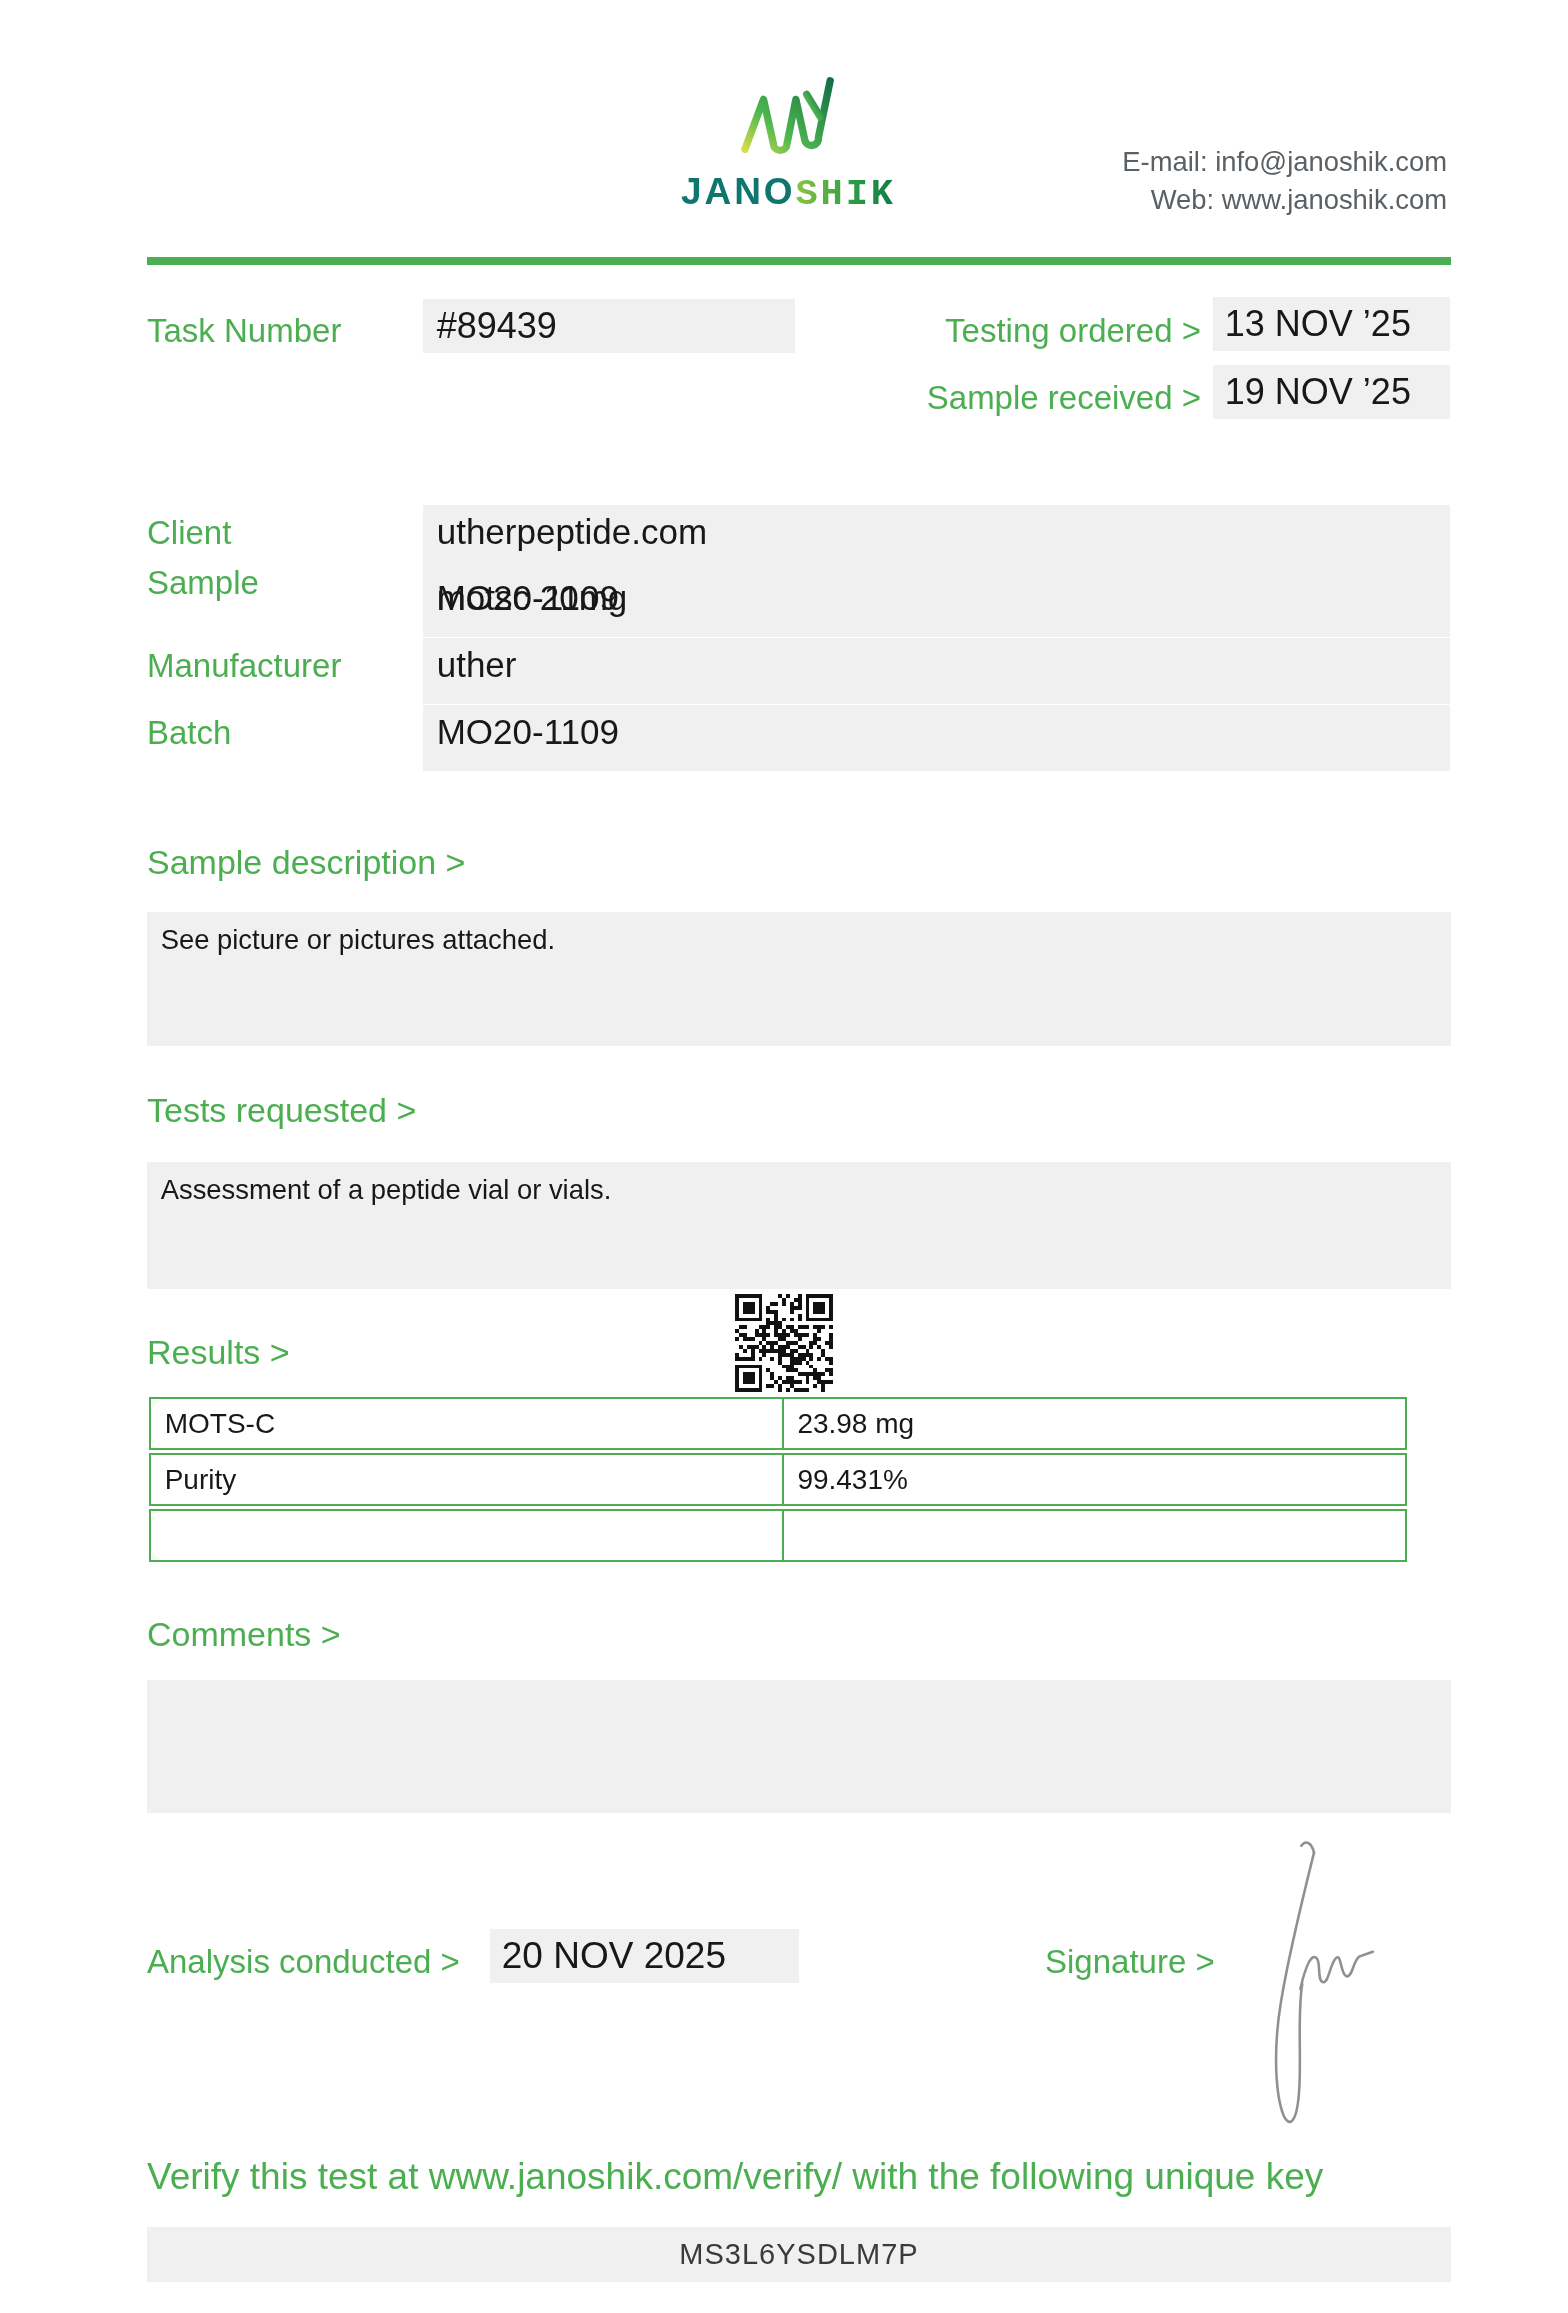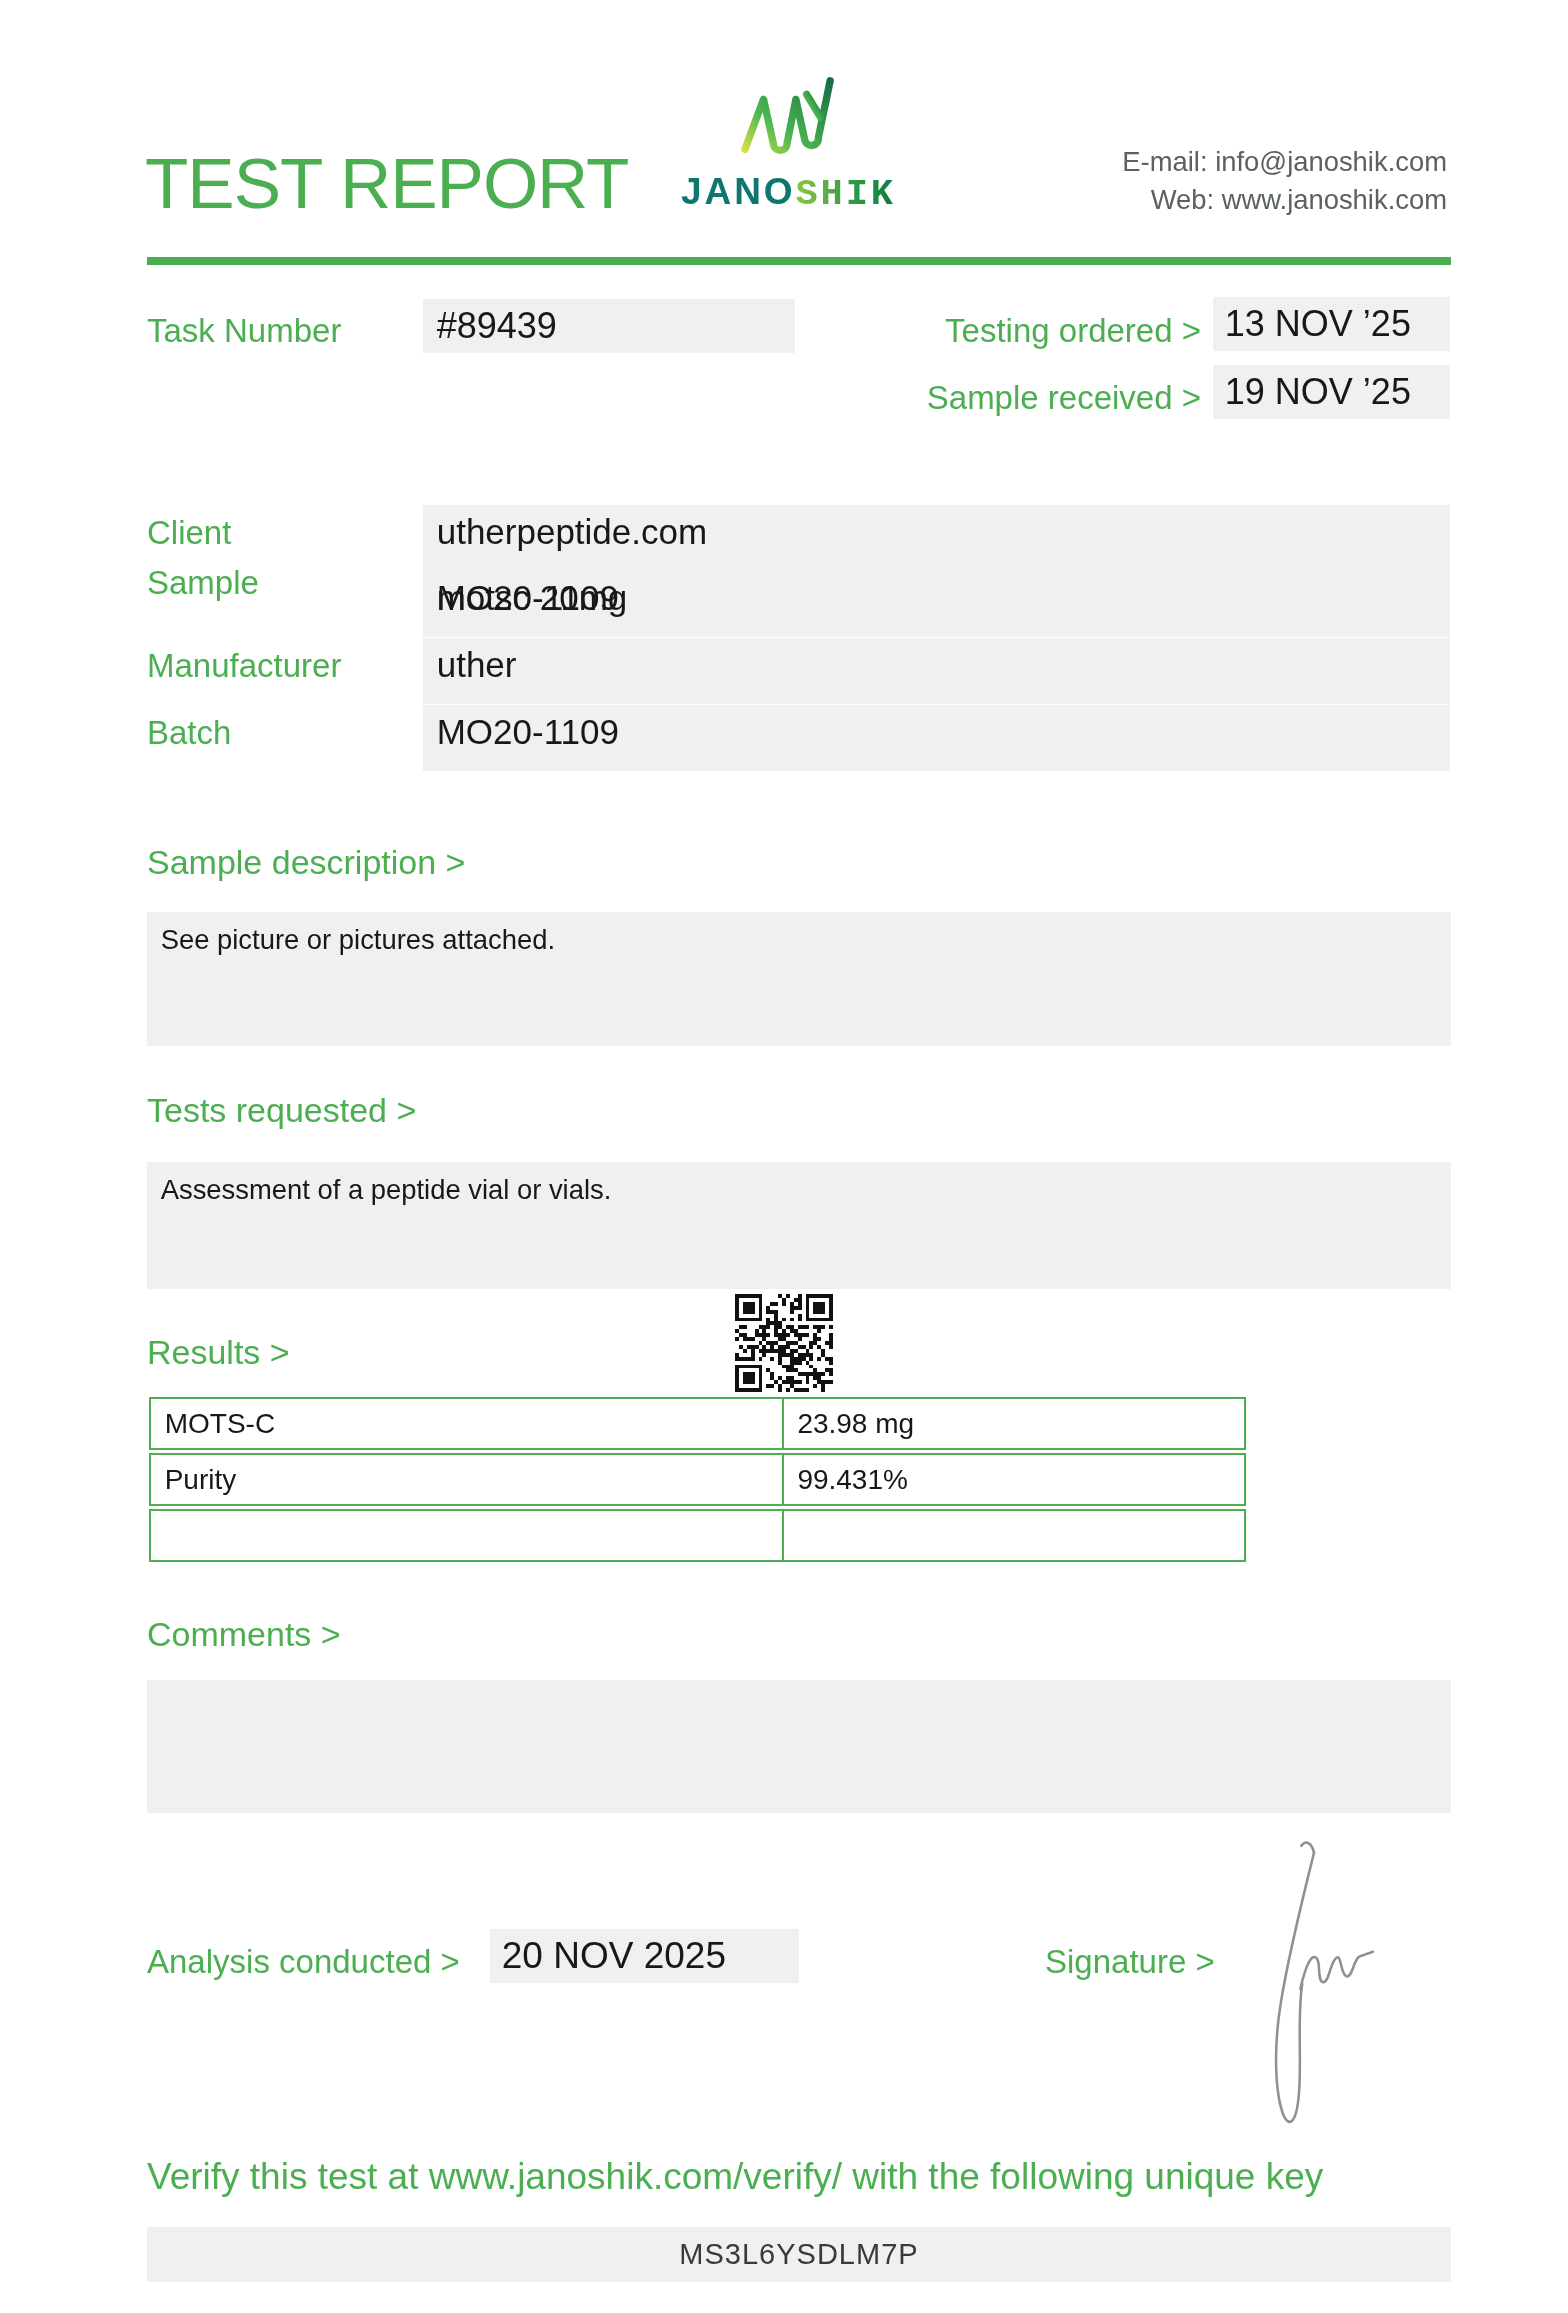--- a/index.html
+++ b/index.html
@@ -43,21 +43,21 @@
   .detail-box{left:423px;width:1027px;height:66px;}
   .detail-box .val{position:absolute;left:13.7px;top:0;line-height:53px;}
   .sample-code{position:absolute;left:443px;top:0;line-height:53px;}
 
   
   .section-heading{left:147px;font-size:34px;color:#4bae50;}
   .text-box{left:147px;width:1304px;}
   .text-box .body{position:absolute;left:13.7px;top:11.8px;font-size:27.4px;color:#181818;}
 
   
-  .results-table{left:149px;top:1397px;width:1097px;}
+  .results-table{left:149px;top:1397px;width:1258px;}
   .rrow{display:flex;border:2px solid #4bae50;height:49px;margin-bottom:2.9px;background:#fff;}
   .cell{font-size:28px;color:#181818;line-height:49px;padding-left:13.7px;white-space:nowrap;}
   .cell.name{width:617px;border-right:2px solid #4bae50;}
   .cell.value{flex:1;}
 
   
   .analysis-label{left:147px;top:1943px;}
   .analysis-box{left:490px;top:1929px;width:309px;height:54px;}
   .analysis-box .val{position:absolute;left:11.8px;top:0;line-height:54px;font-size:37px;}
   .signature-label{left:1045px;top:1943px;}
@@ -66,21 +66,20 @@
   .key-box{left:147px;top:2227px;width:1304px;height:55px;text-align:center;}
   .key-box .val{font-size:29px;line-height:55px;color:#3a3a3a;letter-spacing:1px;}
 
   .qr{left:735px;top:1294px;}
 </style>
 </head>
 <body>
 
 <div id="page">
 
-  <div class="abs title">TEST REPORT</div>
 
   <div class="abs logo">
     <svg class="logo-icon" width="102" height="98" viewBox="0 0 104 100">
       <defs>
         <linearGradient id="lgrad" x1="0" y1="1" x2="1" y2="0">
           <stop offset="0" stop-color="#d6de4a"></stop>
           <stop offset="0.35" stop-color="#4db74f"></stop>
           <stop offset="1" stop-color="#156f46"></stop>
         </linearGradient>
       </defs>

